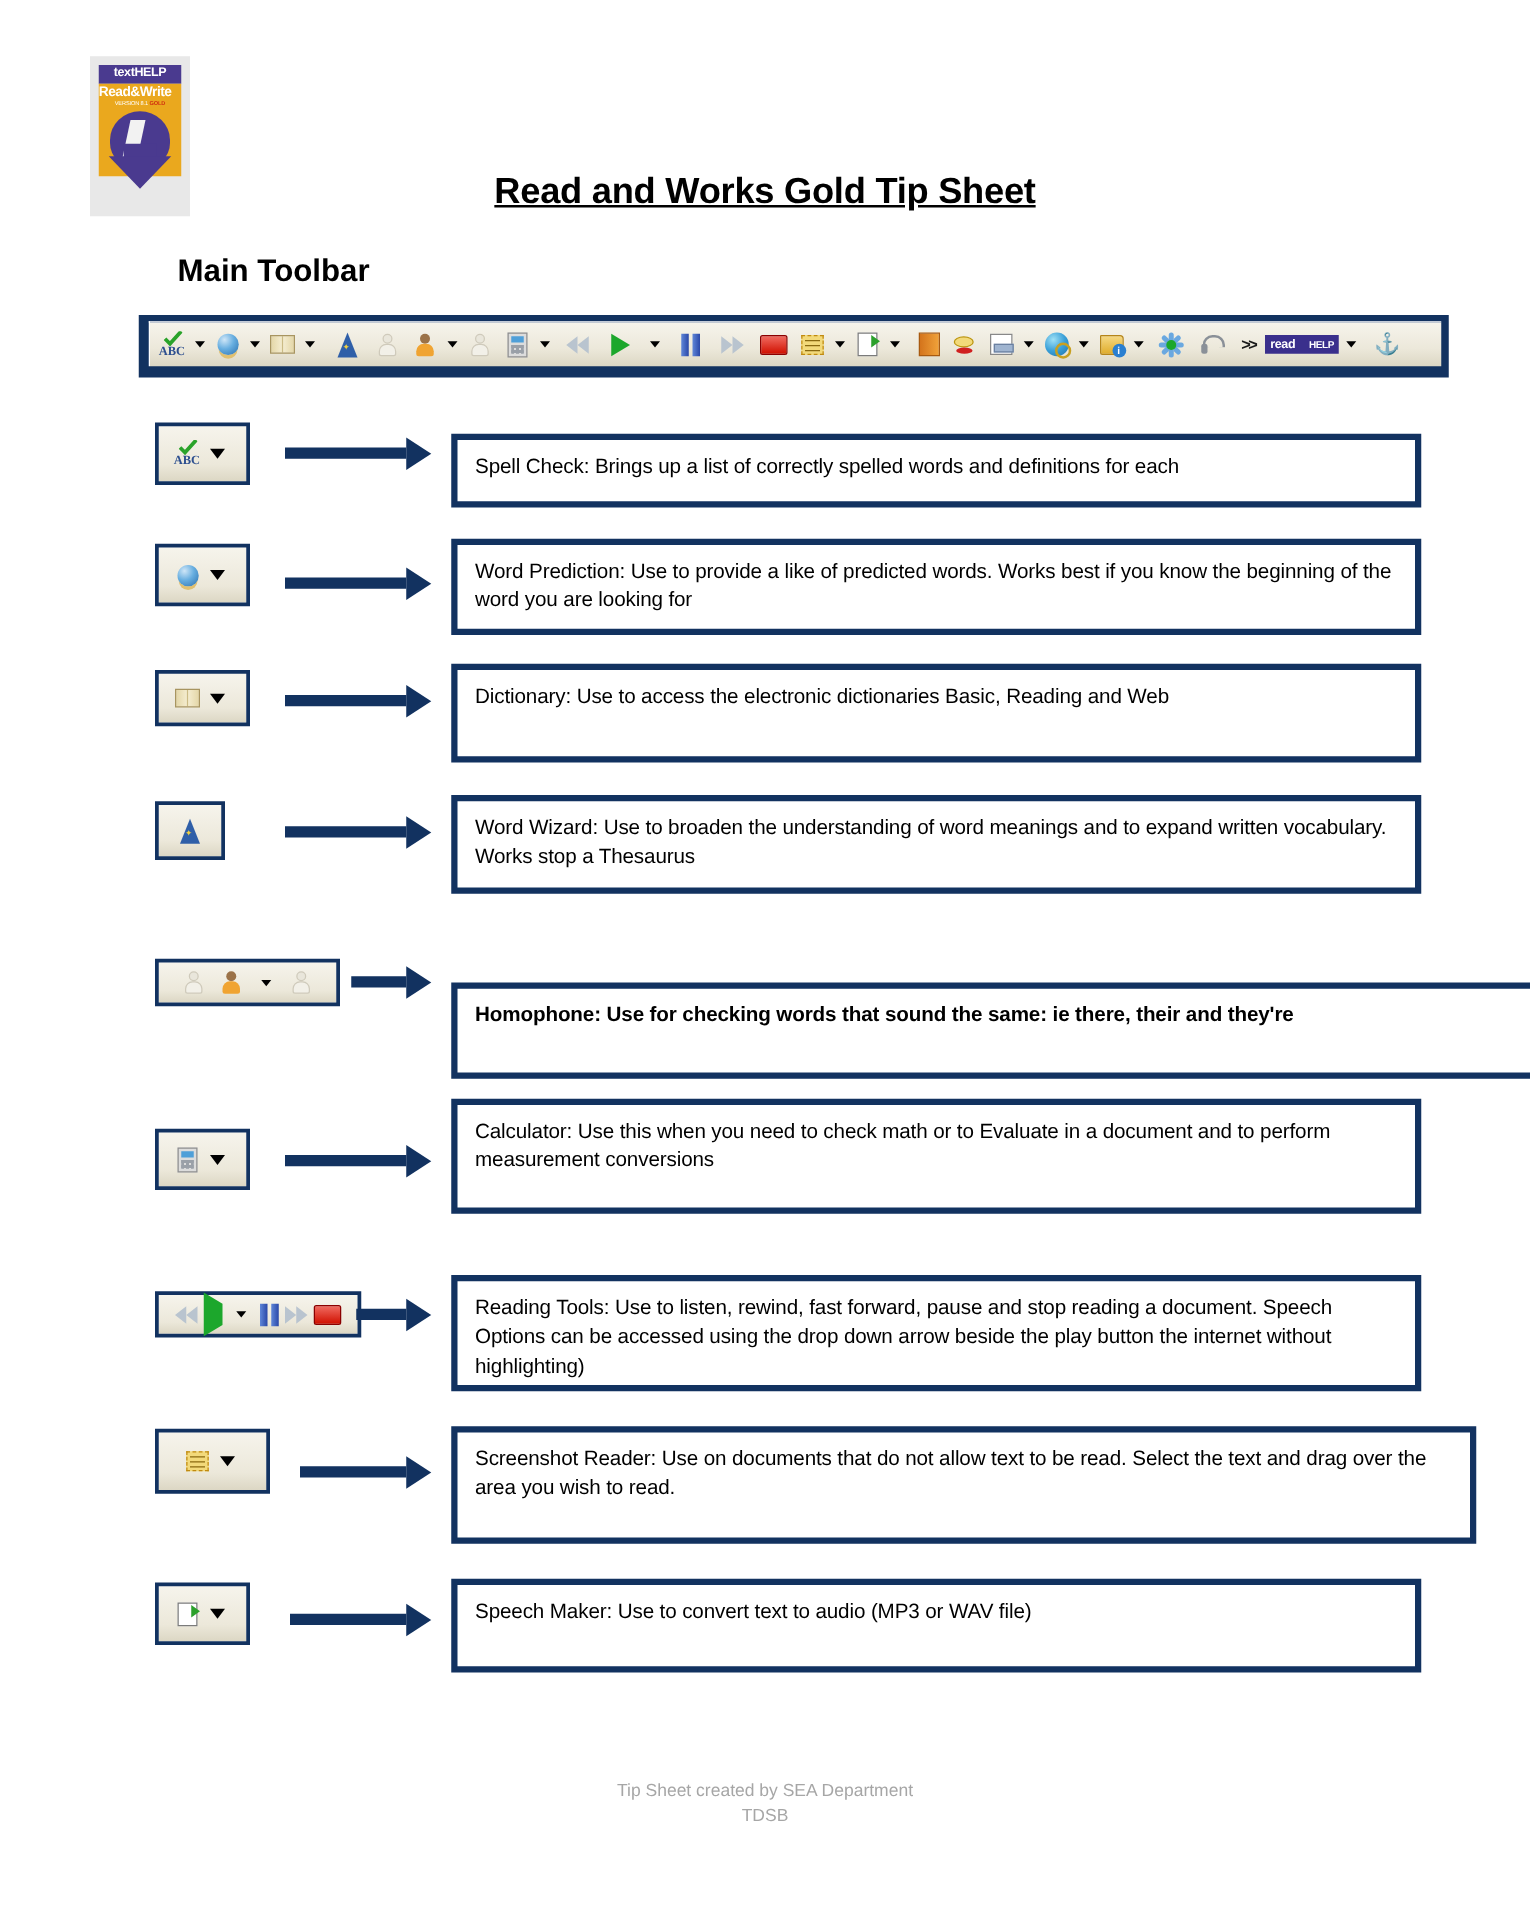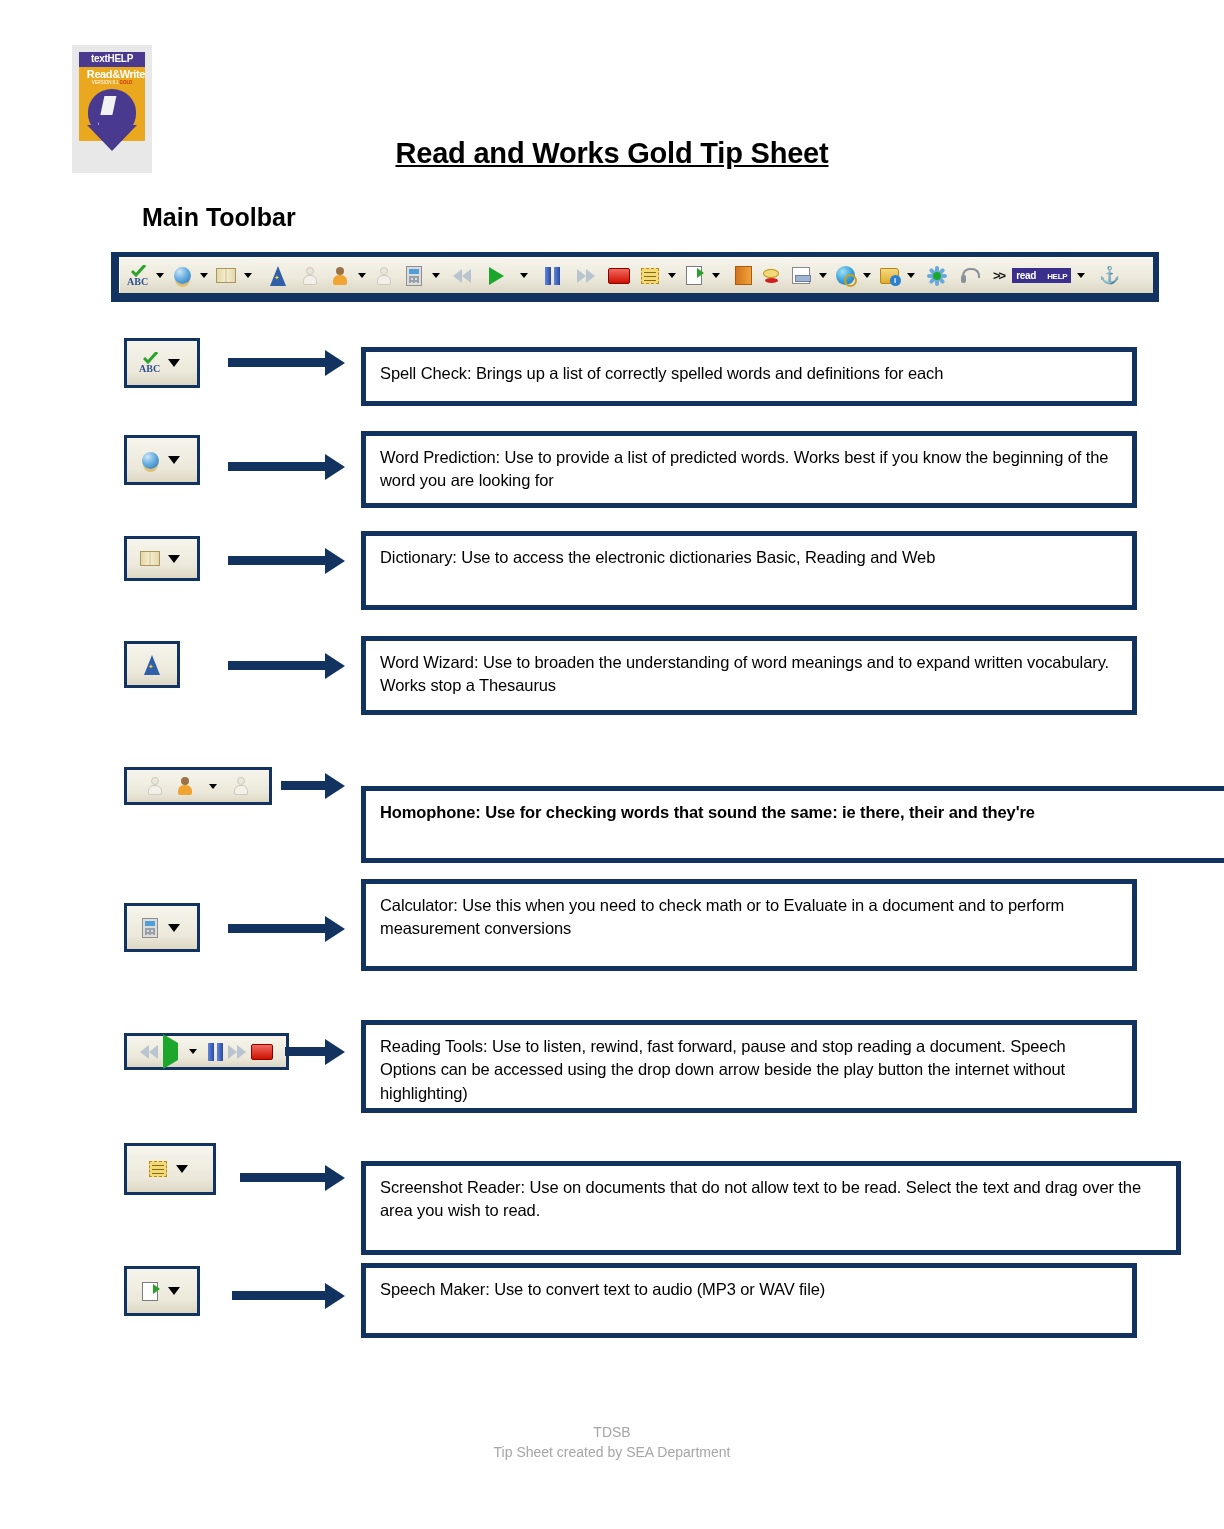--- a/index.html
+++ b/index.html
@@ -30,21 +30,21 @@
     background: #4a3a8f; color: #ffffff;
     font-size: 10px; font-weight: bold; letter-spacing: -0.3px;
     text-align: center; padding: 2px 0 2px 0; line-height: 1.05;
   }
   #logo .logo-mid {
     background: #eaa81e; position: relative;
     height: 74px; padding-top: 2px;
   }
   #logo .logo-mid .rw {
     color: #ffffff; font-size: 11px; font-weight: bold;
-    text-align: right; line-height: 1.05; letter-spacing: -0.4px;
+    text-align: left; line-height: 1.05; letter-spacing: -0.4px;
   }
   #logo .logo-mid .ver {
     font-size: 4.5px; color:#ffffff; text-align:center; letter-spacing:-0.1px;
   }
   #logo .logo-mid .ver .gold { color:#d03010; font-weight:bold; }
   #logo .head {
     position: absolute; left: 9px; top: 22px;
     width: 48px; height: 46px;
     border-radius: 50% 50% 45% 45%;
     background: #4a3a8f;
@@ -450,21 +450,21 @@
     <span class="ibrow">
       <span class="tb-icon">
           <span class="ic-ball"></span>
         </span>
       <span class="caret big"></span>
     </span>
   </div>
   <div class="arrow-line" style="left:228px; top:462px; width:97px;"></div>
   <div class="arrow-head" style="left:325px; top:454px;"></div>
   <div class="desc-box" style="left:361px; top:431px; width:776px; height:77px;">
-    <p>Word Prediction:  Use to provide a list of predicted words.  Works best if you know the beginning of the word you are looking for</p>
+    <p>Word Prediction:  Use to provide a like of predicted words.  Works best if you know the beginning of the word you are looking for</p>
   </div>
 </div>
 
 <div class="row">
   <div class="icon-box" style="left:124px; top:536px; width:76px; height:45px;">
     <span class="ibrow">
       <span class="tb-icon">
           <span class="ic-book"></span>
         </span>
       <span class="caret big"></span>
@@ -570,21 +570,21 @@
   <div class="icon-box" style="left:124px; top:1143px; width:92px; height:52px;">
     <span class="ibrow">
       <span class="tb-icon">
           <span class="ic-shot"></span>
         </span>
       <span class="caret big"></span>
     </span>
   </div>
   <div class="arrow-line" style="left:240px; top:1173px; width:85px;"></div>
   <div class="arrow-head" style="left:325px; top:1165px;"></div>
-  <div class="desc-box" style="left:361px; top:1141px; width:820px; height:94px;margin-top:20px;">
+  <div class="desc-box" style="left:361px; top:1141px; width:820px; height:94px;">
     <p>Screenshot Reader:  Use on documents that do not allow text to be read.  Select the text and drag over the area you wish to read.</p>
   </div>
 </div>
 
 <div class="row">
   <div class="icon-box" style="left:124px; top:1266px; width:76px; height:50px;">
     <span class="ibrow">
       <span class="tb-icon">
           <span class="ic-speech"></span>
         </span>
@@ -592,15 +592,15 @@
     </span>
   </div>
   <div class="arrow-line" style="left:232px; top:1291px; width:93px;"></div>
   <div class="arrow-head" style="left:325px; top:1283px;"></div>
   <div class="desc-box" style="left:361px; top:1263px; width:776px; height:75px;">
     <p>Speech Maker:  Use to convert text to audio (MP3 or WAV file)</p>
   </div>
 </div>
 
 <div id="footer">
+  <div>Tip Sheet created by SEA Department</div>
   <div>TDSB</div>
-  <div>Tip Sheet created by SEA Department</div>
 </div>
 
 </body></html>

